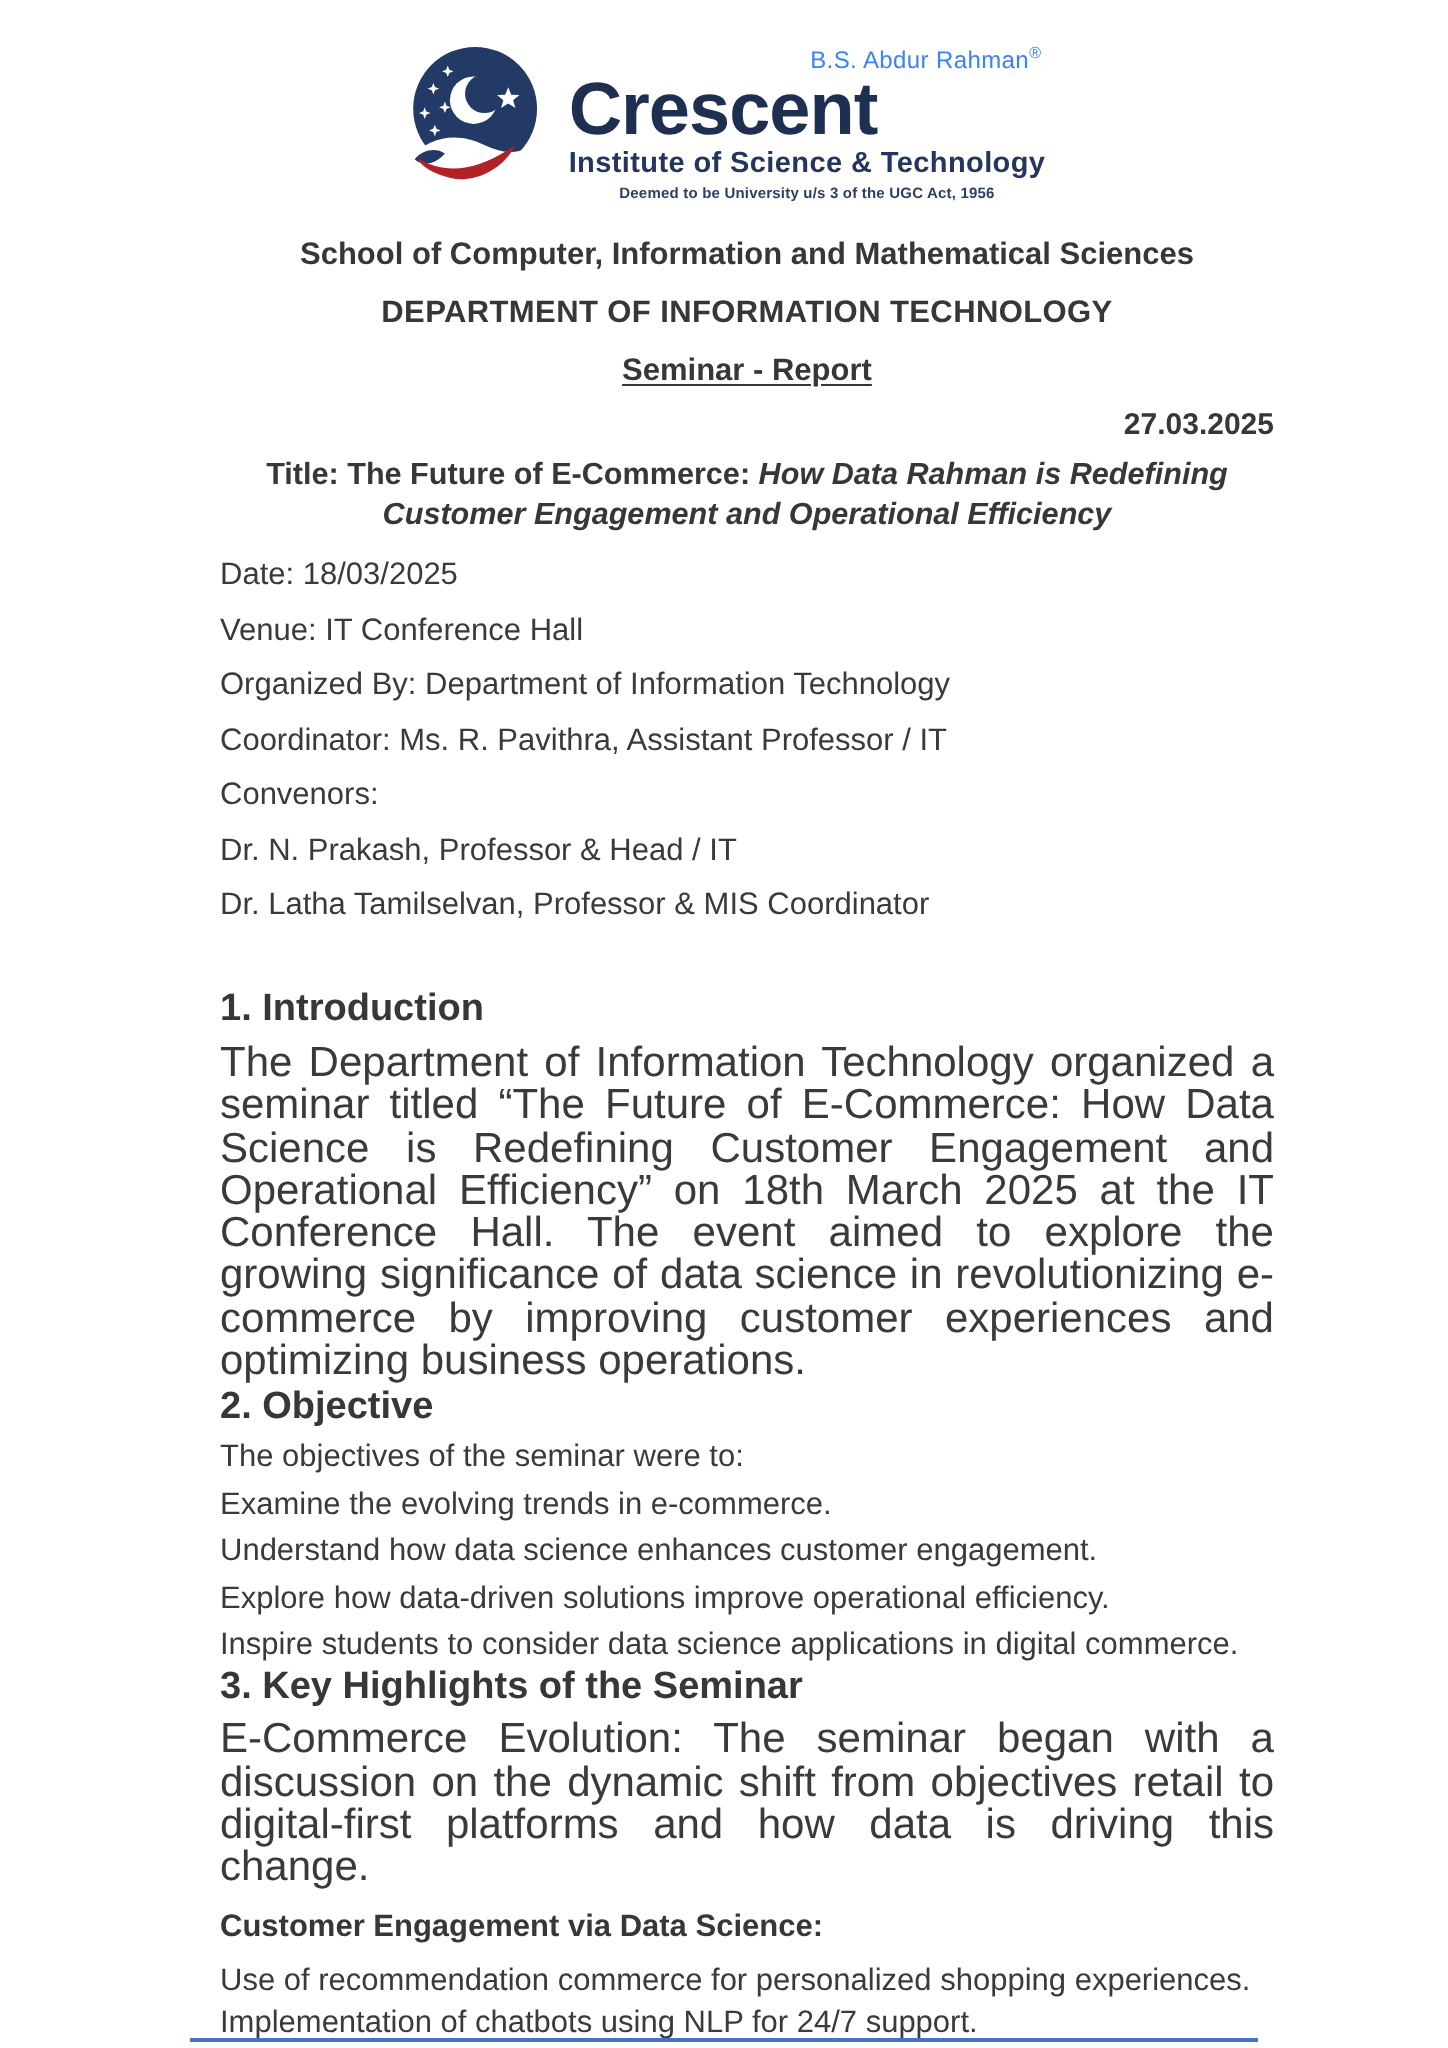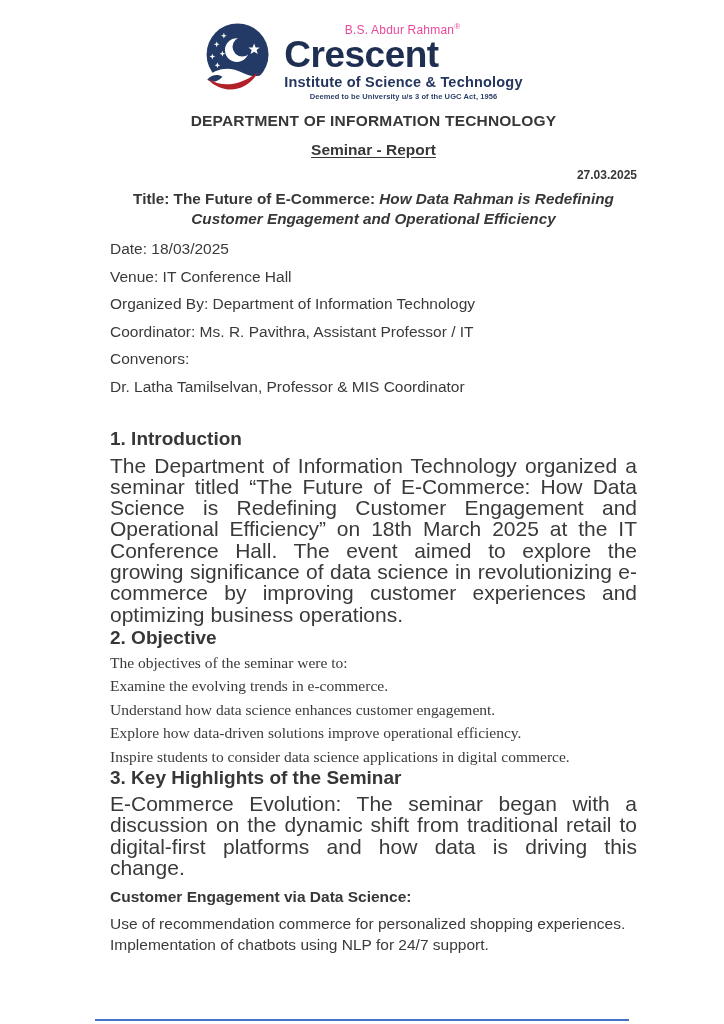--- a/index.html
+++ b/index.html
@@ -12,21 +12,21 @@
     overflow:hidden;
   }
   
   .logo-row{
     margin-top:22px;
     display:flex;justify-content:center;align-items:flex-start;gap:7px;
   }
   .emblem{width:76px;height:72px;flex:0 0 auto;}
   .logo-text{display:flex;flex-direction:column;align-items:stretch;margin-top:2px;}
   .brand-small{
-    font-size:12px;color:#ec4899;text-align:center;
+    font-size:12px;color:#3b82f6;text-align:right;
     letter-spacing:.2px;padding-right:2px;line-height:13px;font-weight:500;
   }
   .brand-small sup{font-size:8px;line-height:0;}
   .brand-large{
     font-size:37px;font-weight:bold;color:#1f2f52;
     line-height:36px;letter-spacing:-.5px;margin-top:0px;
   }
   .brand-sub{
     font-size:14.5px;font-weight:bold;color:#24365e;
     letter-spacing:.2px;line-height:16px;margin-top:1px;
@@ -35,35 +35,35 @@
     font-size:7.5px;font-weight:bold;color:#2c3e66;
     text-align:center;line-height:9px;margin-top:2px;letter-spacing:.1px;
   }
   
   .content{padding:0 87px 0 110px;}
   .h-center{font-size:15.5px;font-weight:bold;text-align:center;color:#373737;}
   .h-school{margin-top:18px;}
   .h-dept{margin-top:11px;letter-spacing:.2px;}
   .h-seminar{margin-top:11px;}
   .h-seminar span{text-decoration:underline;text-underline-offset:2px;}
-  .h-date{margin-top:9px;font-size:12px;font-weight:bold;text-align:right;color:#373737;}
+  .h-date{margin-top:9px;font-size:15px;font-weight:bold;text-align:right;color:#373737;}
   .doc-title{
     margin-top:7px;font-size:15.3px;font-weight:bold;text-align:center;
     line-height:19.5px;color:#373737;
   }
   .doc-title i{font-style:italic;}
   .details{margin-top:12px;font-size:15.5px;}
   .detail-line{margin-bottom:9.5px;line-height:18px;}
   .section-heading{font-size:19px;font-weight:bold;color:#373737;line-height:18px;}
   .sh-intro{margin-top:34px;}
   .para{font-size:21px;line-height:21.3px;}
   .para.justify{text-align:justify;}
   .intro-body{margin-top:7px;}
   .sh-objective{margin-top:4px;}
-  .objective-lines{margin-top:4px;font-size:15.5px;line-height:23.4px;font-family:Liberation Serif, serif;}
+  .objective-lines{margin-top:4px;font-size:15.5px;line-height:23.4px;}
   .sh-highlights{margin-top:1px;}
   .evolution{margin-top:6px;}
   .customer-heading{margin-top:10px;font-size:15.5px;font-weight:bold;line-height:18px;color:#373737;}
   .customer-lines{margin-top:7px;font-size:15.5px;line-height:21.3px;}
   
   .footer-rule{
     position:absolute;left:95px;bottom:3px;width:534px;height:2px;
     background:#4472c4;
   }
 </style>
@@ -99,53 +99,55 @@
     <div class="logo-text">
       <div class="brand-small"><span>B.S. Abdur Rahman</span><sup>®</sup></div>
       <div class="brand-large">Crescent</div>
       <div class="brand-sub">Institute of Science &amp; Technology</div>
       <div class="brand-tagline">Deemed to be University u/s 3 of the UGC Act, 1956</div>
     </div>
   </div>
 
   <div class="content">
 
+    <div class="h-center h-school">School of Computer, Information and Mathematical Sciences</div>
     <div class="h-center h-dept">DEPARTMENT OF INFORMATION TECHNOLOGY</div>
     <div class="h-center h-seminar"><span>Seminar - Report</span></div>
     <div class="h-date">27.03.2025</div>
 
     <div class="doc-title">
       <span>Title: The Future of E-Commerce:</span>
       <i>How Data Rahman is Redefining</i><br>
       <i>Customer Engagement and Operational Efficiency</i>
     </div>
 
     <div class="details">
       <div class="detail-line">Date: 18/03/2025</div>
       <div class="detail-line">Venue: IT Conference Hall</div>
       <div class="detail-line">Organized By: Department of Information Technology</div>
       <div class="detail-line">Coordinator: Ms. R. Pavithra, Assistant Professor / IT</div>
       <div class="detail-line">Convenors:</div>
+      <div class="detail-line">Dr. N. Prakash, Professor &amp; Head / IT</div>
       <div class="detail-line">Dr. Latha Tamilselvan, Professor &amp; MIS Coordinator</div>
     </div>
 
     <div class="section-heading sh-intro">1. Introduction</div>
     <div class="para justify intro-body">The Department of Information Technology organized a seminar titled “The Future of E-Commerce: How Data Science is Redefining Customer Engagement and Operational Efficiency” on 18th March 2025 at the IT Conference Hall. The event aimed to explore the growing significance of data science in revolutionizing e-commerce by improving customer experiences and optimizing business operations.</div>
 
     <div class="section-heading sh-objective">2. Objective</div>
     <div class="objective-lines">
       <div>The objectives of the seminar were to:</div>
       <div>Examine the evolving trends in e-commerce.</div>
       <div>Understand how data science enhances customer engagement.</div>
       <div>Explore how data-driven solutions improve operational efficiency.</div>
       <div>Inspire students to consider data science applications in digital commerce.</div>
     </div>
 
     <div class="section-heading sh-highlights">3. Key Highlights of the Seminar</div>
-    <div class="para justify evolution">E-Commerce Evolution: The seminar began with a discussion on the dynamic shift from traditional retail to digital-first platforms and how data is driving this change.</div>
+    <div class="para justify evolution">E-Commerce Evolution: The seminar began with a discussion on the dynamic shift from objectives retail to digital-first platforms and how data is driving this change.</div>
     <div class="customer-heading">Customer Engagement via Data Science:</div>
     <div class="customer-lines">
       <div>Use of recommendation commerce for personalized shopping experiences.</div>
       <div>Implementation of chatbots using NLP for 24/7 support.</div>
     </div>
 
   </div>
 
   <div class="footer-rule"></div>
 

